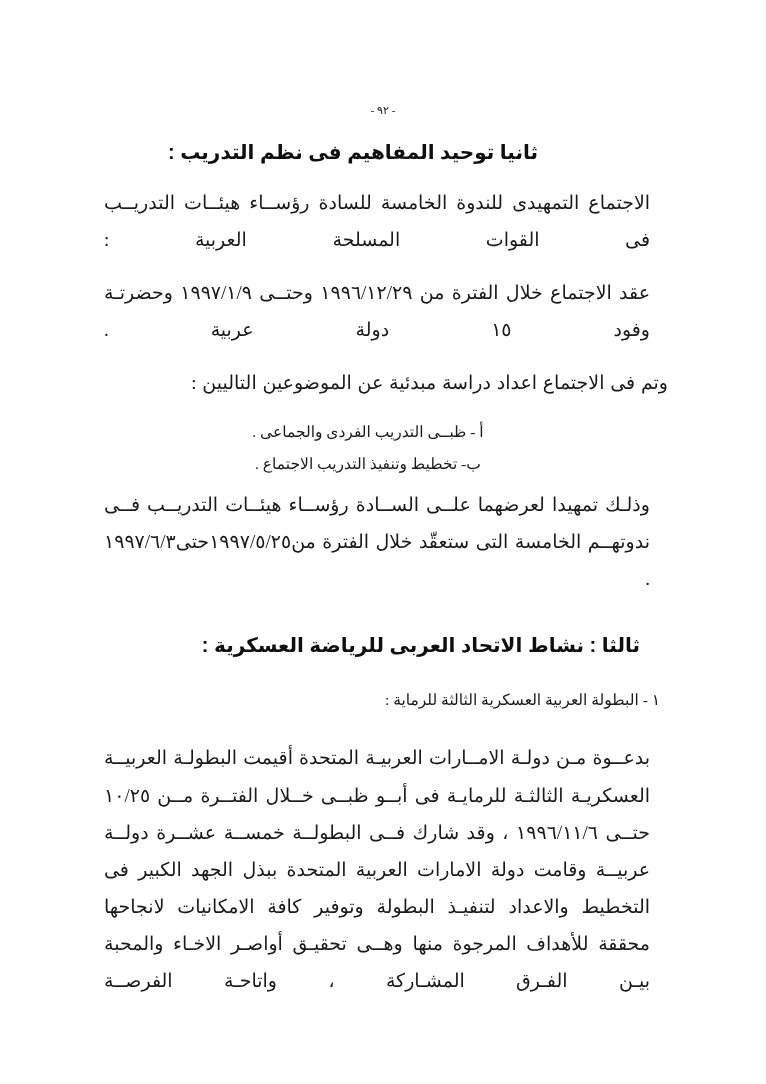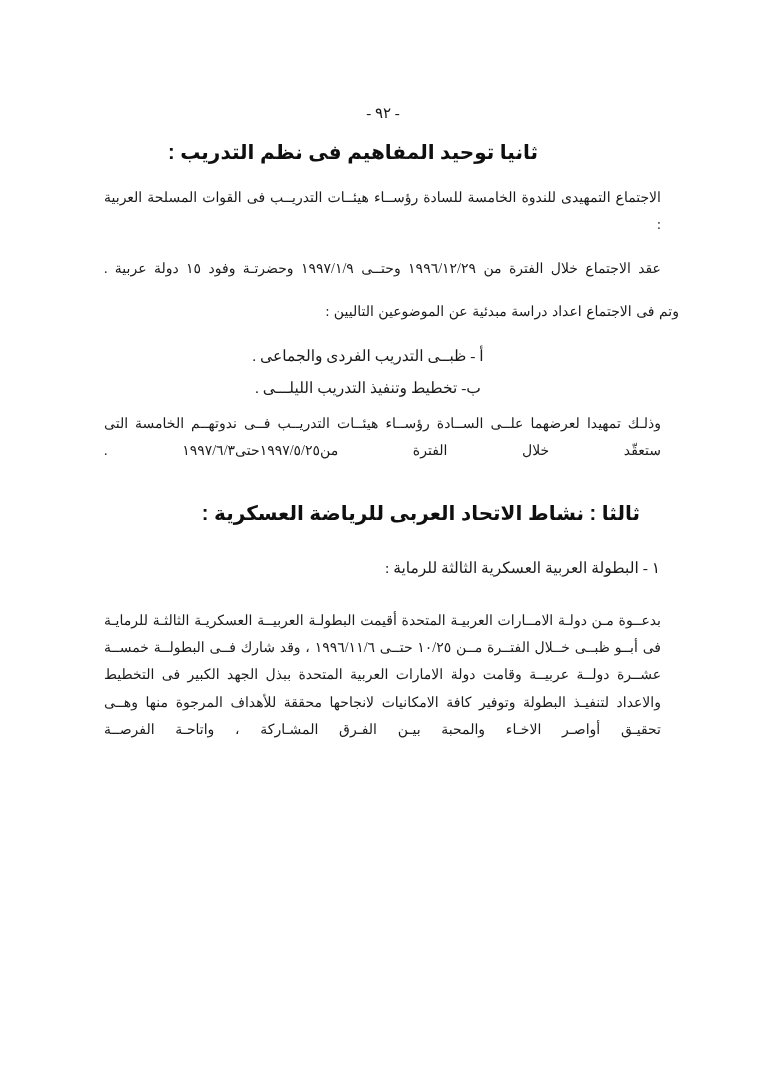--- a/index.html
+++ b/index.html
@@ -19,21 +19,21 @@
     position: absolute;
     inset: 0;
     padding: 0;
   }
   .page-number {
     position: absolute;
     top: 104px;
     left: 0;
     right: 0;
     text-align: center;
-    font-size: 15px;
+    font-size: 11px;
     letter-spacing: 1px;
     color: #141414;
   }
   .content {
     position: absolute;
     top: 140px;
     right: 86px;
     left: 86px;
     direction: rtl;
     text-align: right;
@@ -48,23 +48,23 @@
   }
   .heading.h-indent-1 {
     text-align: center;
     padding-right: 60px;
   }
   .heading.h-indent-2 {
     text-align: right;
     padding-right: 40px;
   }
   .para {
-    font-size: 14px;
+    font-size: 19px;
     line-height: 1.95;
-    margin: 0 1px 10px 0;
+    margin: 0 12px 10px 0;
     text-align: justify;
     text-align-last: right;
     word-spacing: 1px;
   }
   .para.justify-both {
     text-align: justify;
     text-align-last: justify;
   }
   .para.center-ish {
     text-align: center;
@@ -109,21 +109,21 @@
 
     <div class="para justify-both para-narrow">عقد الاجتماع خلال  الفترة من  ١٩٩٦/١٢/٢٩ وحتــى ١٩٩٧/١/٩ وحضرتـة وفود ١٥ دولة عربية .</div>
 
     <div class="block-gap-sm"></div>
 
     <div class="para center-ish">وتم فى الاجتماع اعداد دراسة مبدئية عن الموضوعين التاليين :</div>
 
     <div class="block-gap-sm"></div>
 
     <div class="list-line">أ - ظبــى التدريب الفردى والجماعى .</div>
-    <div class="list-line">ب- تخطيط وتنفيذ التدريب الليلـــى .</div>
+    <div class="list-line">ب- تخطيط وتنفيذ التدريب الاجتماع .</div>
 
     <div class="block-gap-sm"></div>
 
     <div class="para justify-both para-narrow">وذلـك تمهيدا لعرضهما علــى الســادة رؤســاء هيئــات التدريــب فــى ندوتهــم الخامسة التى ستعقّد خلال الفترة من١٩٩٧/٥/٢٥حتى١٩٩٧/٦/٣ .</div>
 
     <div class="block-gap-lg"></div>
 
     <div class="heading h-indent-2">ثالثا : نشاط الاتحاد العربى للرياضة العسكرية :</div>
 
     <div class="block-gap-md"></div>

